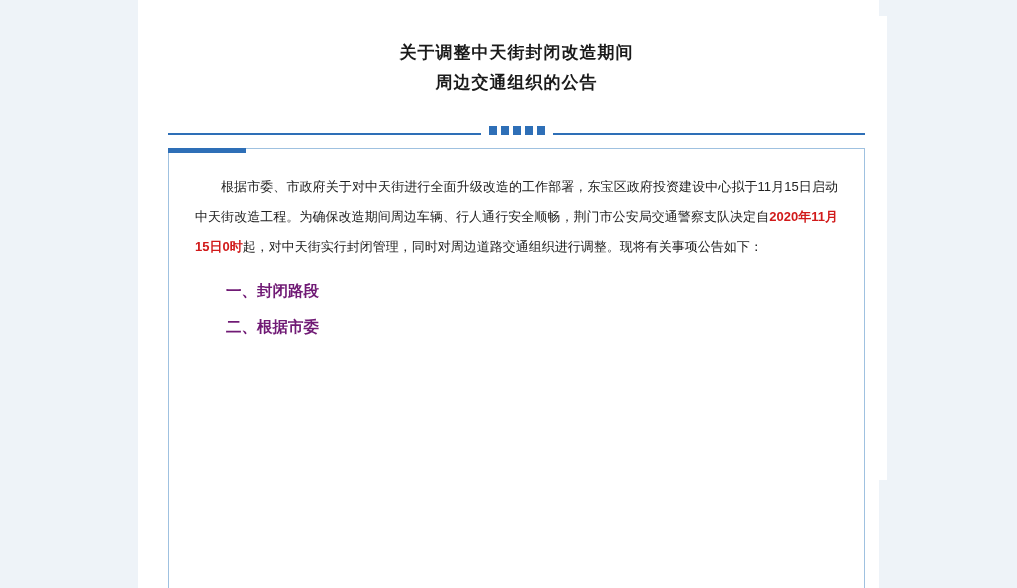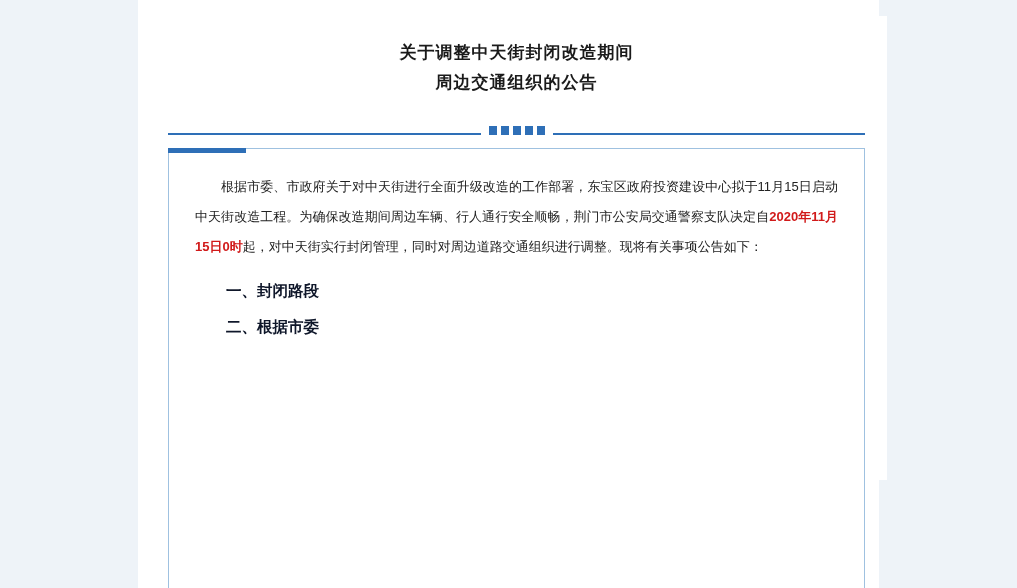--- a/index.html
+++ b/index.html
@@ -126,21 +126,21 @@
     font-family: "Liberation Sans", sans-serif;
   }
   p.para.tight {
     margin-bottom: 0;
   }
   .heading {
     margin: 6px 0 2px 0;
     font-size: 15.5px;
     line-height: 30px;
     font-weight: bold;
-    color: #0f172a;
+    color: #701a75;
     text-indent: 2em;
   }
   .hl {
     color: #d11a1a;
     font-weight: bold;
   }
 </style>
 </head>
 <body>
 

